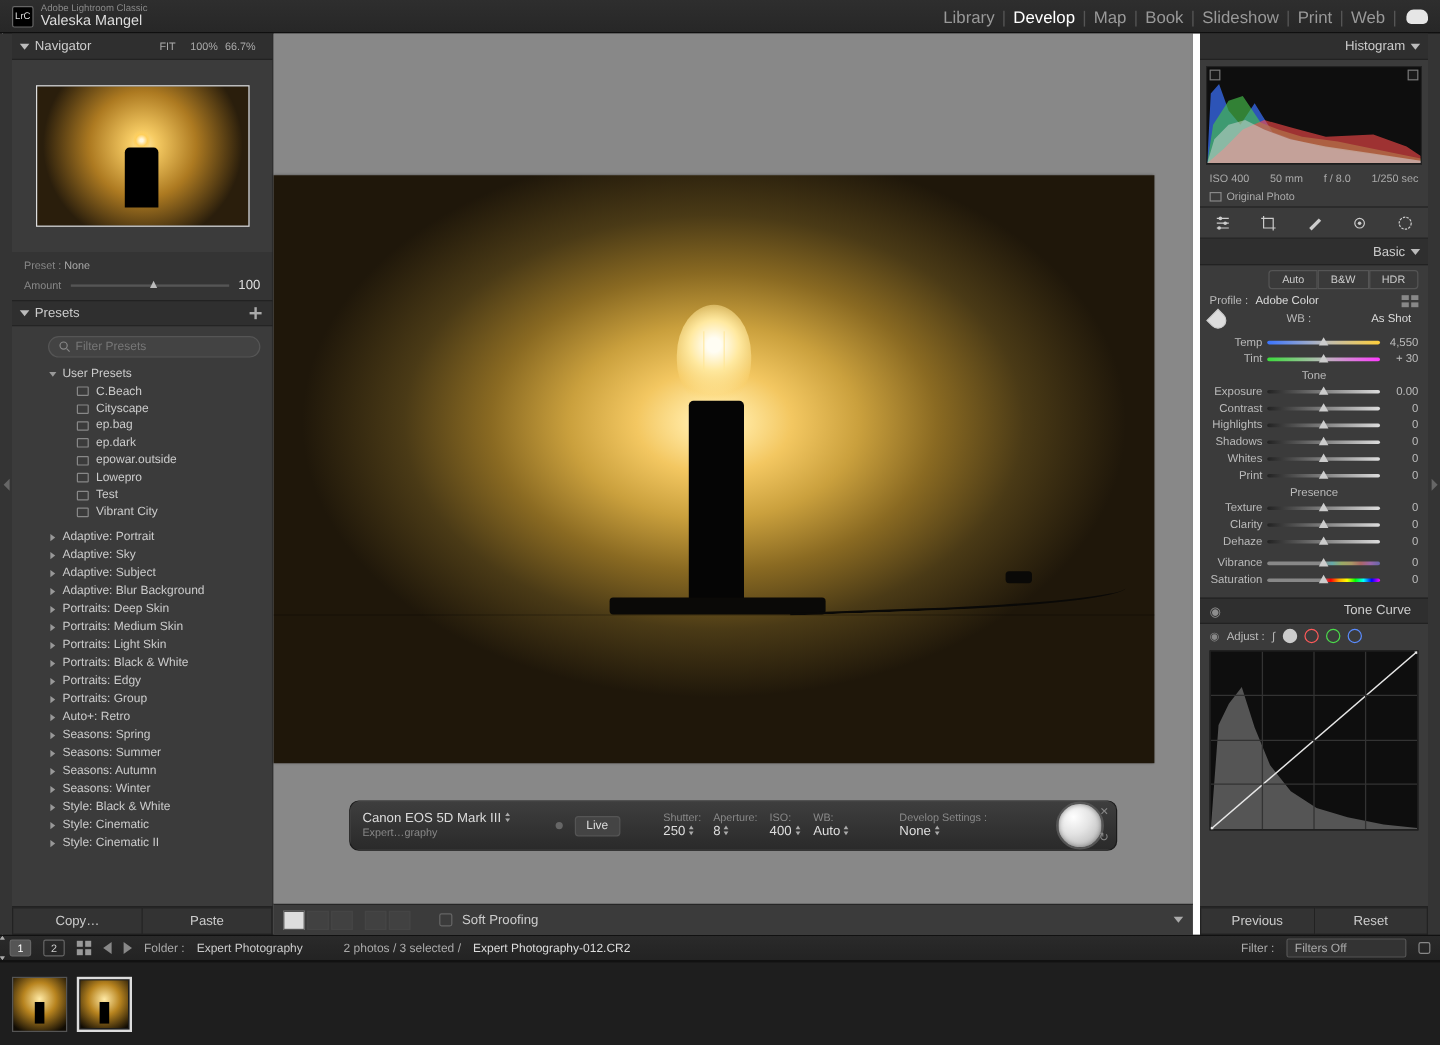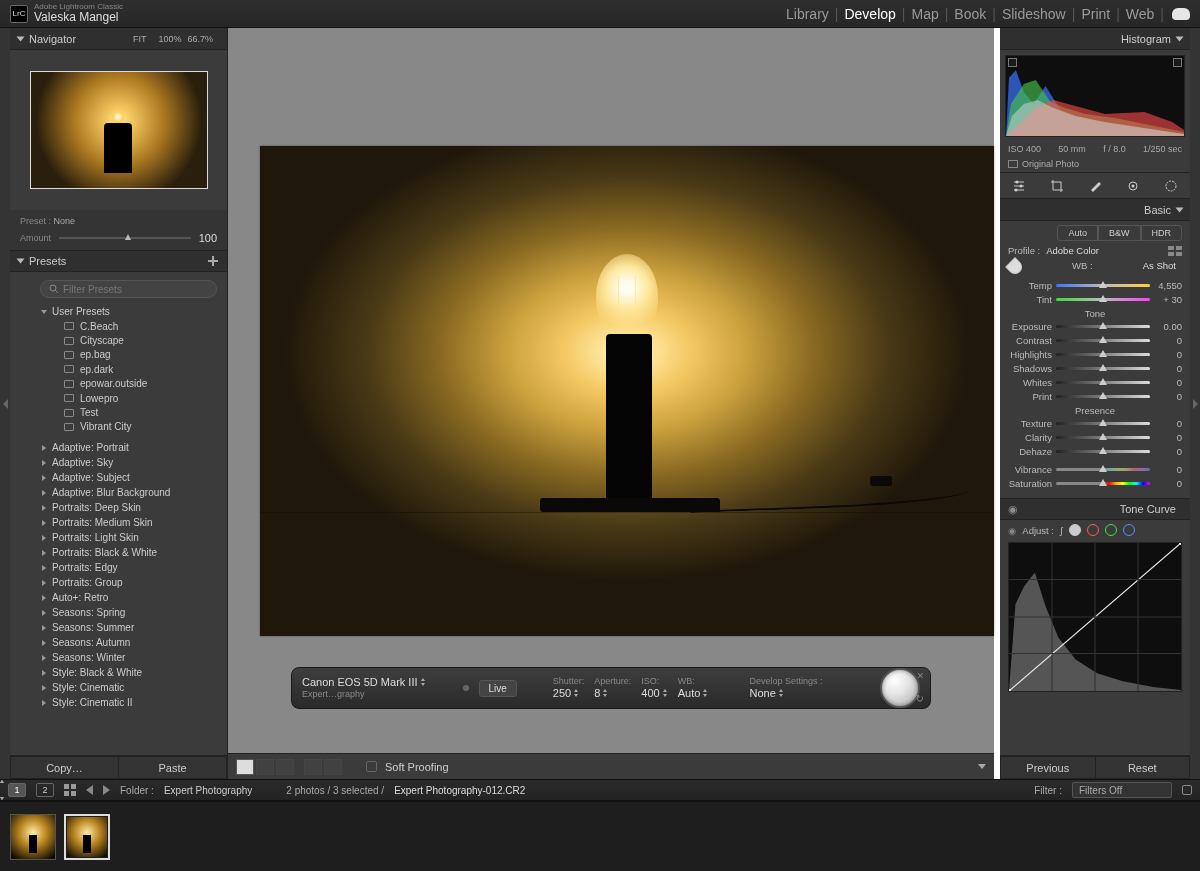--- a/index.html
+++ b/index.html
@@ -56,21 +56,21 @@
   .group-row.open .caret{transform:rotate(90deg);}    
   .preset-item{display:flex;align-items:center;height:14.4px;font-size:10px;color:#ccc;padding-left:46px;cursor:pointer;}
   .preset-item .slide-icon{width:10px;height:8px;border:1px solid #888;border-radius:1px;margin-right:6px;display:inline-block;}
 
   
   .lr-btn-row{display:flex;height:24px;border-top:1px solid #222;}
   .lr-btn{flex:1;background:#333;border:1px solid #222;color:#ccc;font-size:11px;display:flex;align-items:center;justify-content:center;cursor:pointer;}
   .lr-btn + .lr-btn{border-left:none;}
 
   
-  .center-image-wrap{flex:1;display:flex;align-items:center;justify-content:flex-end;background:#888; position:relative;}
+  .center-image-wrap{flex:1;display:flex;align-items:center;justify-content:flex-start;background:#888; position:relative;}
   .photo{ width:734px; height:490px; position:relative; background:
     radial-gradient(ellipse 55% 55% at 50% 42%, #fff6dd 0%, #ffe69d 6%, #f3c761 16%, #caa03d 30%, #8a6a22 46%, #4a3a16 64%, #1f170a 85%);
     box-shadow:0 0 2px rgba(0,0,0,.4);
   }
   .photo .bulb{position:absolute;left:336px;top:108px;width:62px;height:84px;border-radius:50% 50% 45% 45%;background:radial-gradient(circle at 50% 40%,#fffdf3 10%,#ffe9a0 35%,rgba(255,210,100,.2) 70%, transparent 80%);} 
   .photo .filament{position:absolute;left:358px;top:130px;width:18px;height:34px;border-left:1px solid rgba(255,230,150,.8);border-right:1px solid rgba(255,230,150,.8);} 
   .photo .socket{position:absolute;left:346px;top:188px;width:46px;height:168px;background:#050505;border-radius:4px 4px 2px 2px;}
   .photo .base{position:absolute;left:280px;top:352px;width:180px;height:14px;background:#0a0907;border-radius:3px;}
   .photo .table-line{position:absolute;left:0;right:0;top:366px;height:1px;background:rgba(0,0,0,.25);} 
   .photo .cable{position:absolute;top:340px;left:430px;width:280px;height:22px;border-bottom:2px solid #0a0907;border-radius:0 0 60% 0;transform:rotate(-2deg);} 

